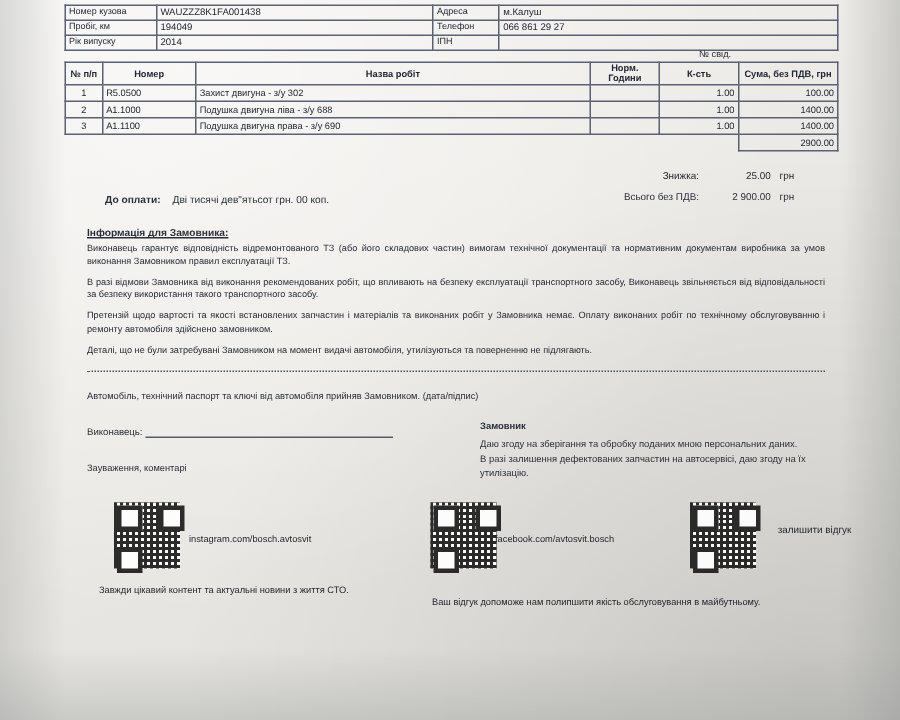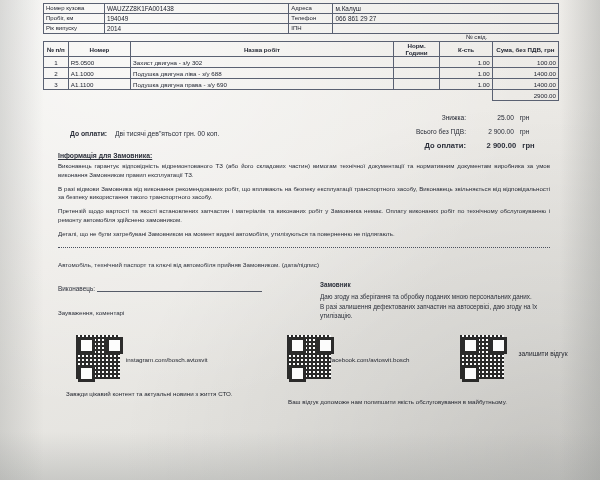--- a/index.html
+++ b/index.html
@@ -161,25 +161,20 @@
     <span style="display:inline-block;width:46px;text-align:right;">25.00</span>
     <span style="margin-left:4px;">грн</span>
   </div>
 
   <div id="net-line">
     <span style="display:inline-block;width:74px;text-align:right;">Всього без ПДВ:</span>
     <span style="display:inline-block;width:46px;text-align:right;">2 900.00</span>
     <span style="margin-left:4px;">грн</span>
   </div>
 
-  <div id="due-line">
-    <span style="display:inline-block;width:74px;text-align:right;">До оплати:</span>
-    <span style="display:inline-block;width:48px;text-align:right;">2 900.00</span>
-    <span style="margin-left:4px;">грн</span>
-  </div>
 
   <div id="pay-line">
     <b>До оплати:</b>
     <span style="margin-left:6px;">Дві тисячі дев"ятьсот грн. 00 коп.</span>
   </div>
 
   <div id="info">
     <h4>Інформація для Замовника:</h4>
     <p>Виконавець гарантує відповідність відремонтованого ТЗ (або його складових частин) вимогам технічної документації та нормативним документам виробника за умов виконання Замовником правил експлуатації ТЗ.</p>
     <p>В разі відмови Замовника від виконання рекомендованих робіт, що впливають на безпеку експлуатації транспортного засобу, Виконавець звільняється від відповідальності за безпеку використання такого транспортного засобу.</p>

